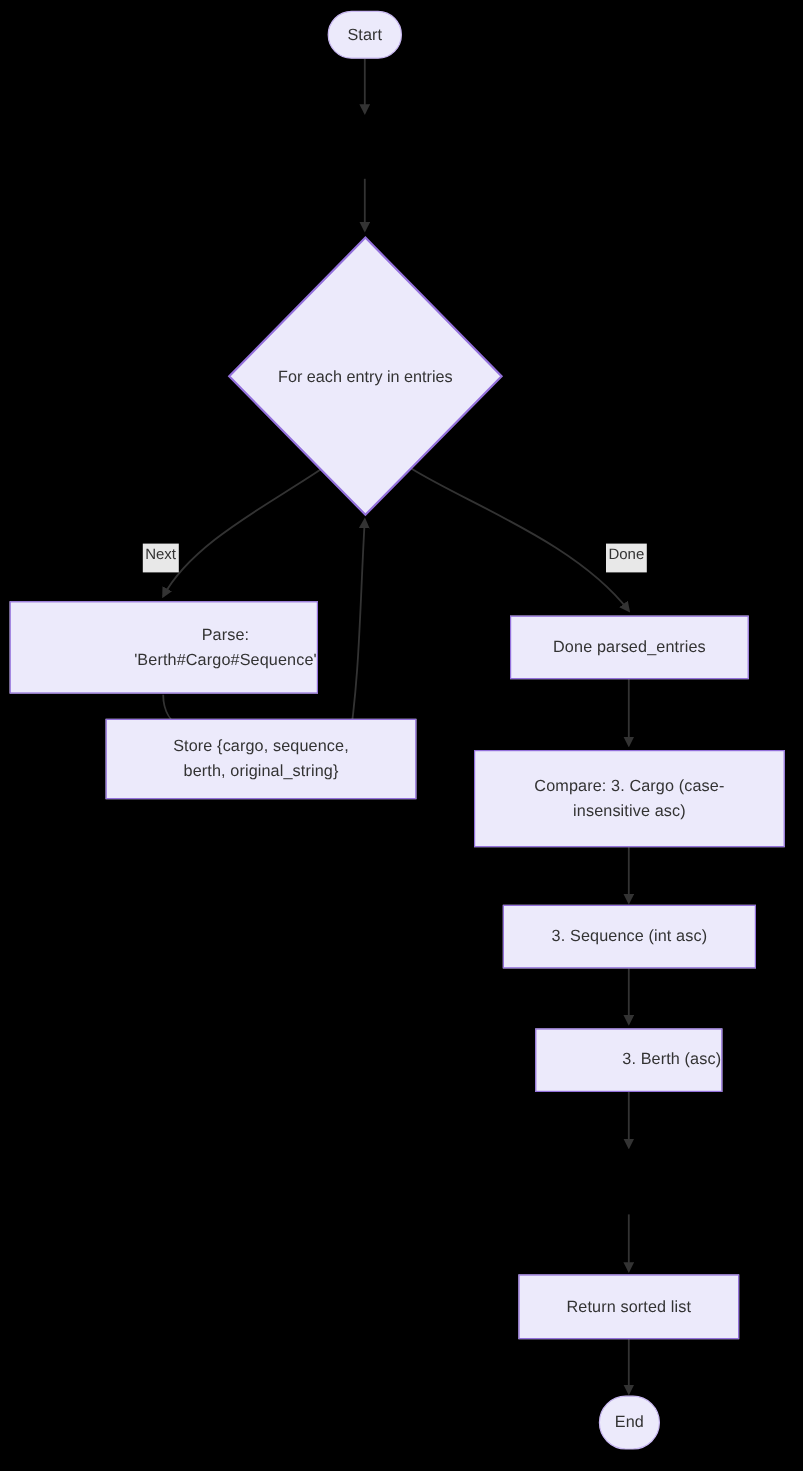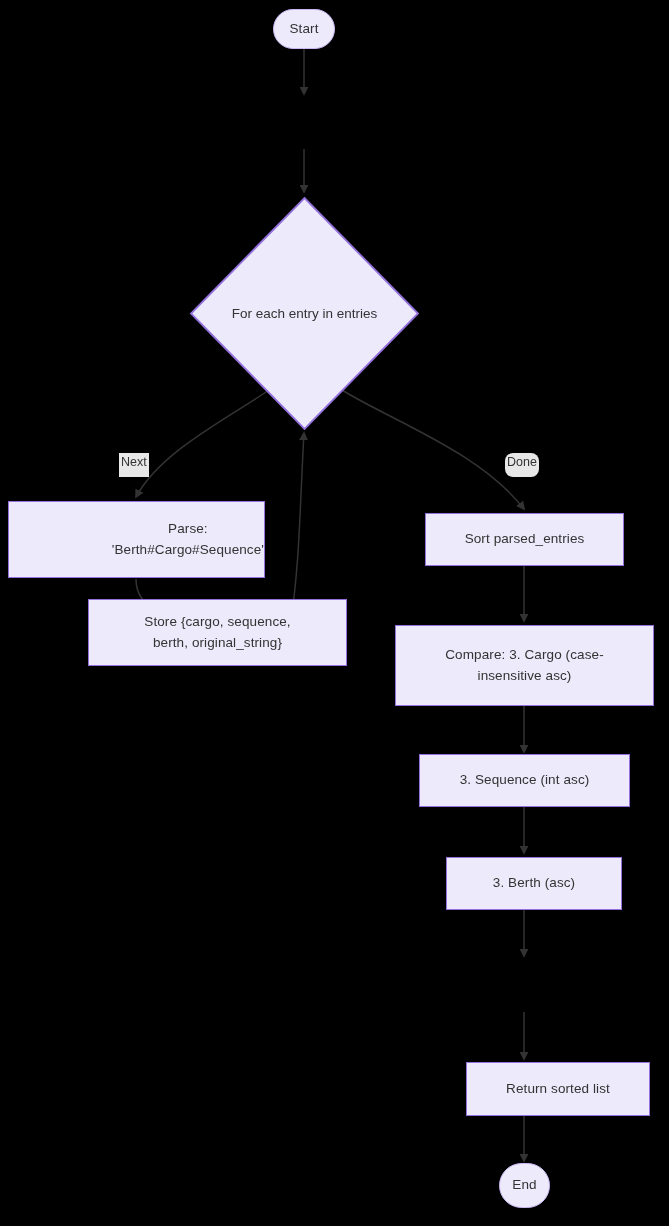--- a/index.html
+++ b/index.html
@@ -113,42 +113,42 @@
     <span>Parse:
 'Berth#Cargo#Sequence'</span>
   </div>
 
   <div class="node" style="left:88px; top:599px; width:259px; height:67px;">
     <span>Store {cargo, sequence,
 berth, original_string}</span>
   </div>
 
   <div class="node" style="left:425px; top:513px; width:199px; height:53px;">
-    <span>Sort parsed_entries</span>
+    <span>Done parsed_entries</span>
   </div>
 
   <div class="node" style="left:395px; top:625px; width:259px; height:81px;">
     <span>Compare: 3. Cargo (case-
 insensitive asc)</span>
   </div>
 
   <div class="node" style="left:419px; top:754px; width:211px; height:53px;">
     <span>3. Sequence (int asc)</span>
   </div>
 
-  <div class="node" style="left:446px; top:857px; width:176px; height:53px;">
+  <div class="node" style="left:446px; top:857px; width:156px; height:53px;justify-content:flex-end;">
     <span>3. Berth (asc)</span>
   </div>
 
 
-  <div class="node" style="left:432px; top:1062px; width:184px; height:54px;margin-left:34px;">
+  <div class="node" style="left:432px; top:1062px; width:184px; height:54px;">
     <span>Return sorted list</span>
   </div>
 
   <div class="node stadium" style="left:499px; top:1163px; width:51px; height:45px;">
     <span>End</span>
   </div>
 
   <div class="edge-label" style="left:119px; top:453px;">Next</div>
 
-  <div class="edge-label" style="left:505px; top:453px;border-radius:8px;">Done</div>
+  <div class="edge-label" style="left:505px; top:453px;">Done</div>
 
 </div>
 
 </body></html>

